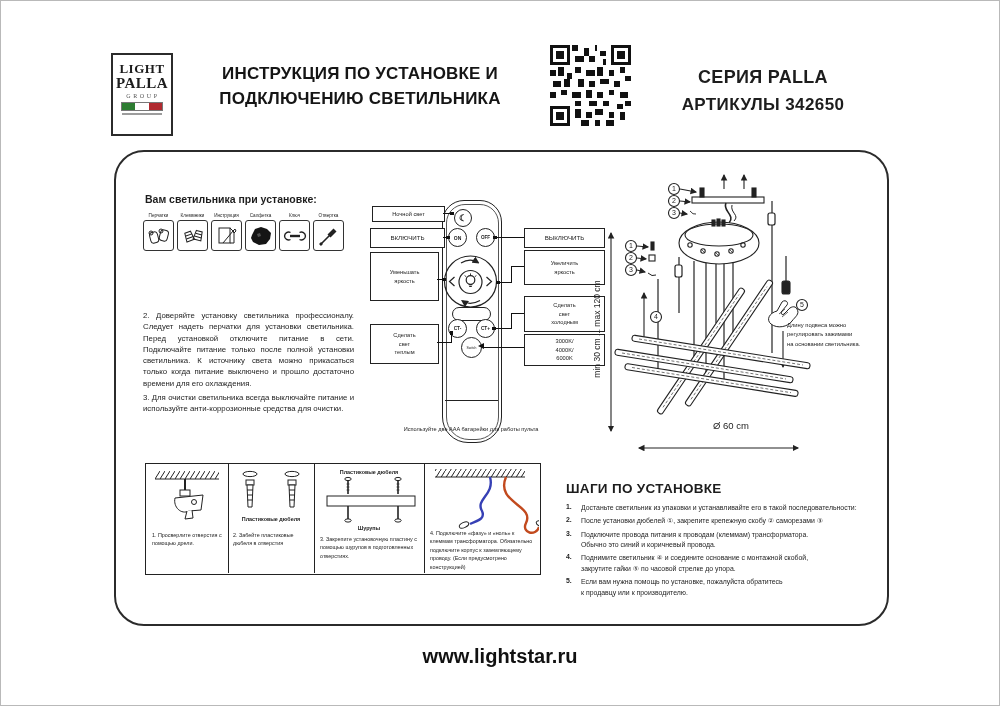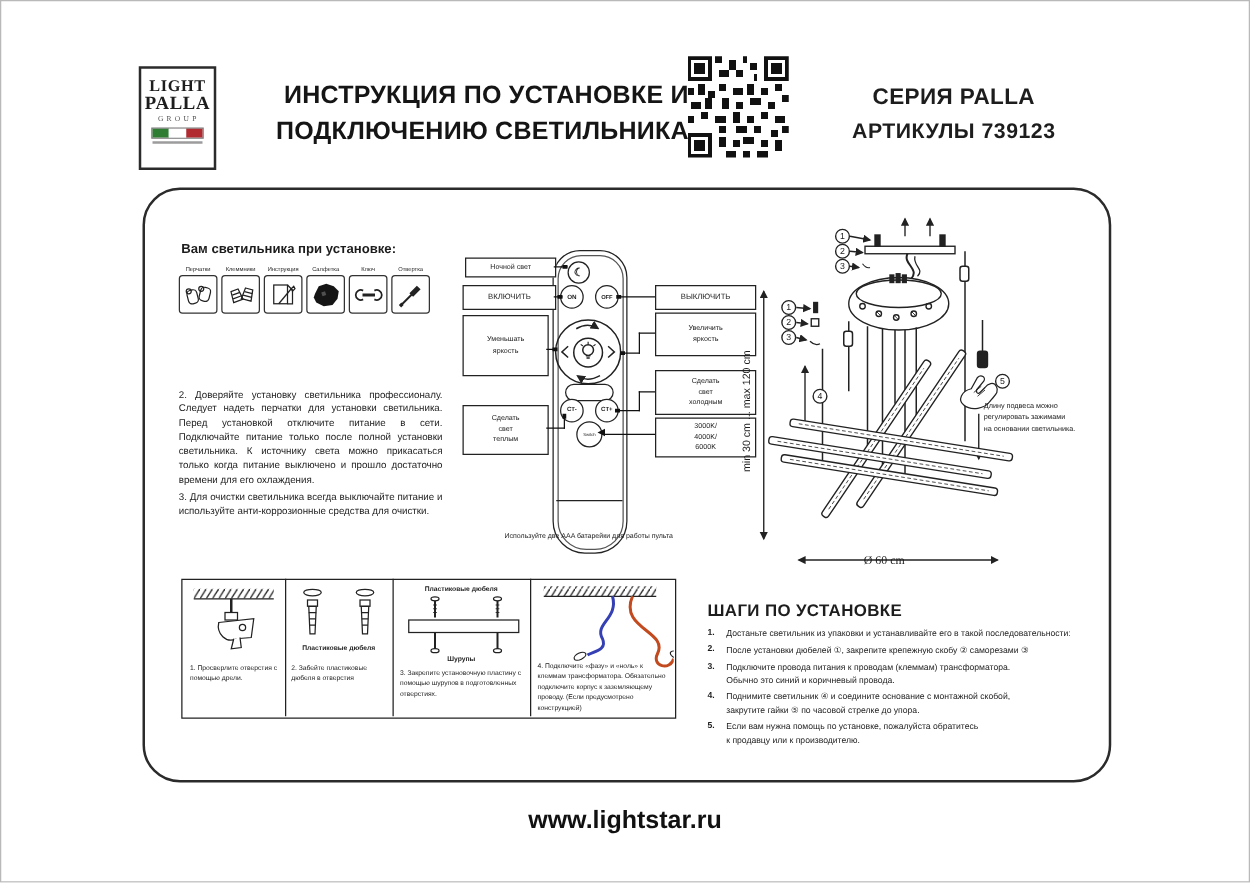--- a/index.html
+++ b/index.html
@@ -9,22 +9,22 @@
   .abs{position:absolute;}
   
   .logo-box{left:110px;top:52px;width:58px;height:79px;border:2px solid #2b2b2b;
             text-align:center;font-family:"Liberation Serif",serif;background:#fff;}
   .logo-l1{font-size:13px;font-weight:bold;letter-spacing:.5px;margin-top:7px;line-height:1.05;}
   .logo-l2{font-size:15px;font-weight:bold;letter-spacing:.5px;line-height:1.05;}
   .logo-l3{font-size:6px;letter-spacing:2.6px;color:#555;margin-top:2px;margin-left:2px;}
   .logo-flag{width:40px;height:7px;margin:3px auto 0 auto;border:1px solid #777;display:flex;}
   .logo-flag div{flex:1;}
   .logo-rule{width:40px;height:2px;background:#9c9c9c;margin:2px auto 0 auto;}
-  .main-title{left:168px;top:61px;width:382px;text-align:right;font-weight:bold;
-              font-size:20px;line-height:1.45;letter-spacing:.2px;color:#151515;}
+  .main-title{left:168px;top:61px;width:382px;text-align:center;font-weight:bold;
+              font-size:17px;line-height:1.45;letter-spacing:.2px;color:#151515;}
   .qr{left:549px;top:44px;width:81px;height:81px;}
   .series-block{left:653px;top:66px;width:218px;text-align:center;}
   .series-line{font-size:18px;font-weight:bold;letter-spacing:.3px;}
   .articles-line{font-size:17px;font-weight:bold;margin-top:7px;letter-spacing:.4px;}
   
   .main-panel{left:113px;top:149px;width:771px;height:472px;border:2px solid #2b2b2b;border-radius:30px;}
   .tools-head{left:144px;top:192px;font-size:10.5px;font-weight:bold;}
   .tools-row{left:142px;top:211px;display:flex;gap:3px;}
   .tool{width:31px;text-align:center;}
   .tool-label{font-size:4.6px;height:8px;line-height:8px;white-space:nowrap;overflow:visible;}
@@ -45,21 +45,21 @@
   .hline{height:1.2px;background:#111;}
   .vline{width:1.2px;background:#111;}
   .dot{width:3.5px;height:3.5px;background:#111;}
   .arrow-left{width:0;height:0;border-top:3.5px solid transparent;border-bottom:3.5px solid transparent;
               border-right:6px solid #111;}
   .battery-note{left:350px;top:425px;width:240px;text-align:center;font-size:5.6px;color:#222;}
   
   .fixture-svg{left:585px;top:160px;}
   .vdim-text{left:531px;top:322px;width:132px;height:12px;text-align:center;font-size:8.5px;
              transform:rotate(-90deg);white-space:nowrap;}
-  .diam-text{left:690px;top:443px;width:80px;text-align:left;font-size:9.5px;font-family:Liberation Serif, serif;}
+  .diam-text{left:690px;top:419px;width:80px;text-align:center;font-size:9.5px;}
   .adjust-note{left:786px;top:320px;width:98px;font-size:5.8px;line-height:1.6;white-space:pre-line;}
   
   .strip{left:144px;top:462px;width:394px;height:110px;border:1.6px solid #222;background:#fff;}
   .strip-div{top:462px;width:1.2px;height:110px;background:#222;}
   .pcap{font-size:5.4px;line-height:1.55;}
   .plab{font-size:5.4px;font-weight:bold;text-align:center;}
   
   .steps-head{left:565px;top:480px;font-size:13.5px;font-weight:bold;letter-spacing:.3px;}
   .steps-list{left:565px;top:502px;width:316px;display:flex;flex-direction:column;gap:3px;}
   .step{display:flex;}
@@ -144,21 +144,21 @@
       <rect x="21" y="24" width="2" height="2"></rect>
         <rect x="25" y="24" width="2" height="3"></rect>
         <rect x="11" y="27" width="3" height="2"></rect>
       <rect x="16" y="27" width="2" height="2"></rect>
         <rect x="20" y="27" width="3" height="2"></rect>
     </g>
   </svg>
 
   <div class="abs series-block">
     <div class="series-line">СЕРИЯ PALLA</div>
-    <div class="articles-line">АРТИКУЛЫ 739123</div>
+    <div class="articles-line">АРТИКУЛЫ 342650</div>
   </div>
 
   <div class="abs main-panel"></div>
 
   <div class="abs tools-head">Вам светильника при установке:</div>
 
   <div class="abs tools-row">
     <div class="tool">
       <div class="tool-label">Перчатки</div>
       <div class="tool-boxic">

